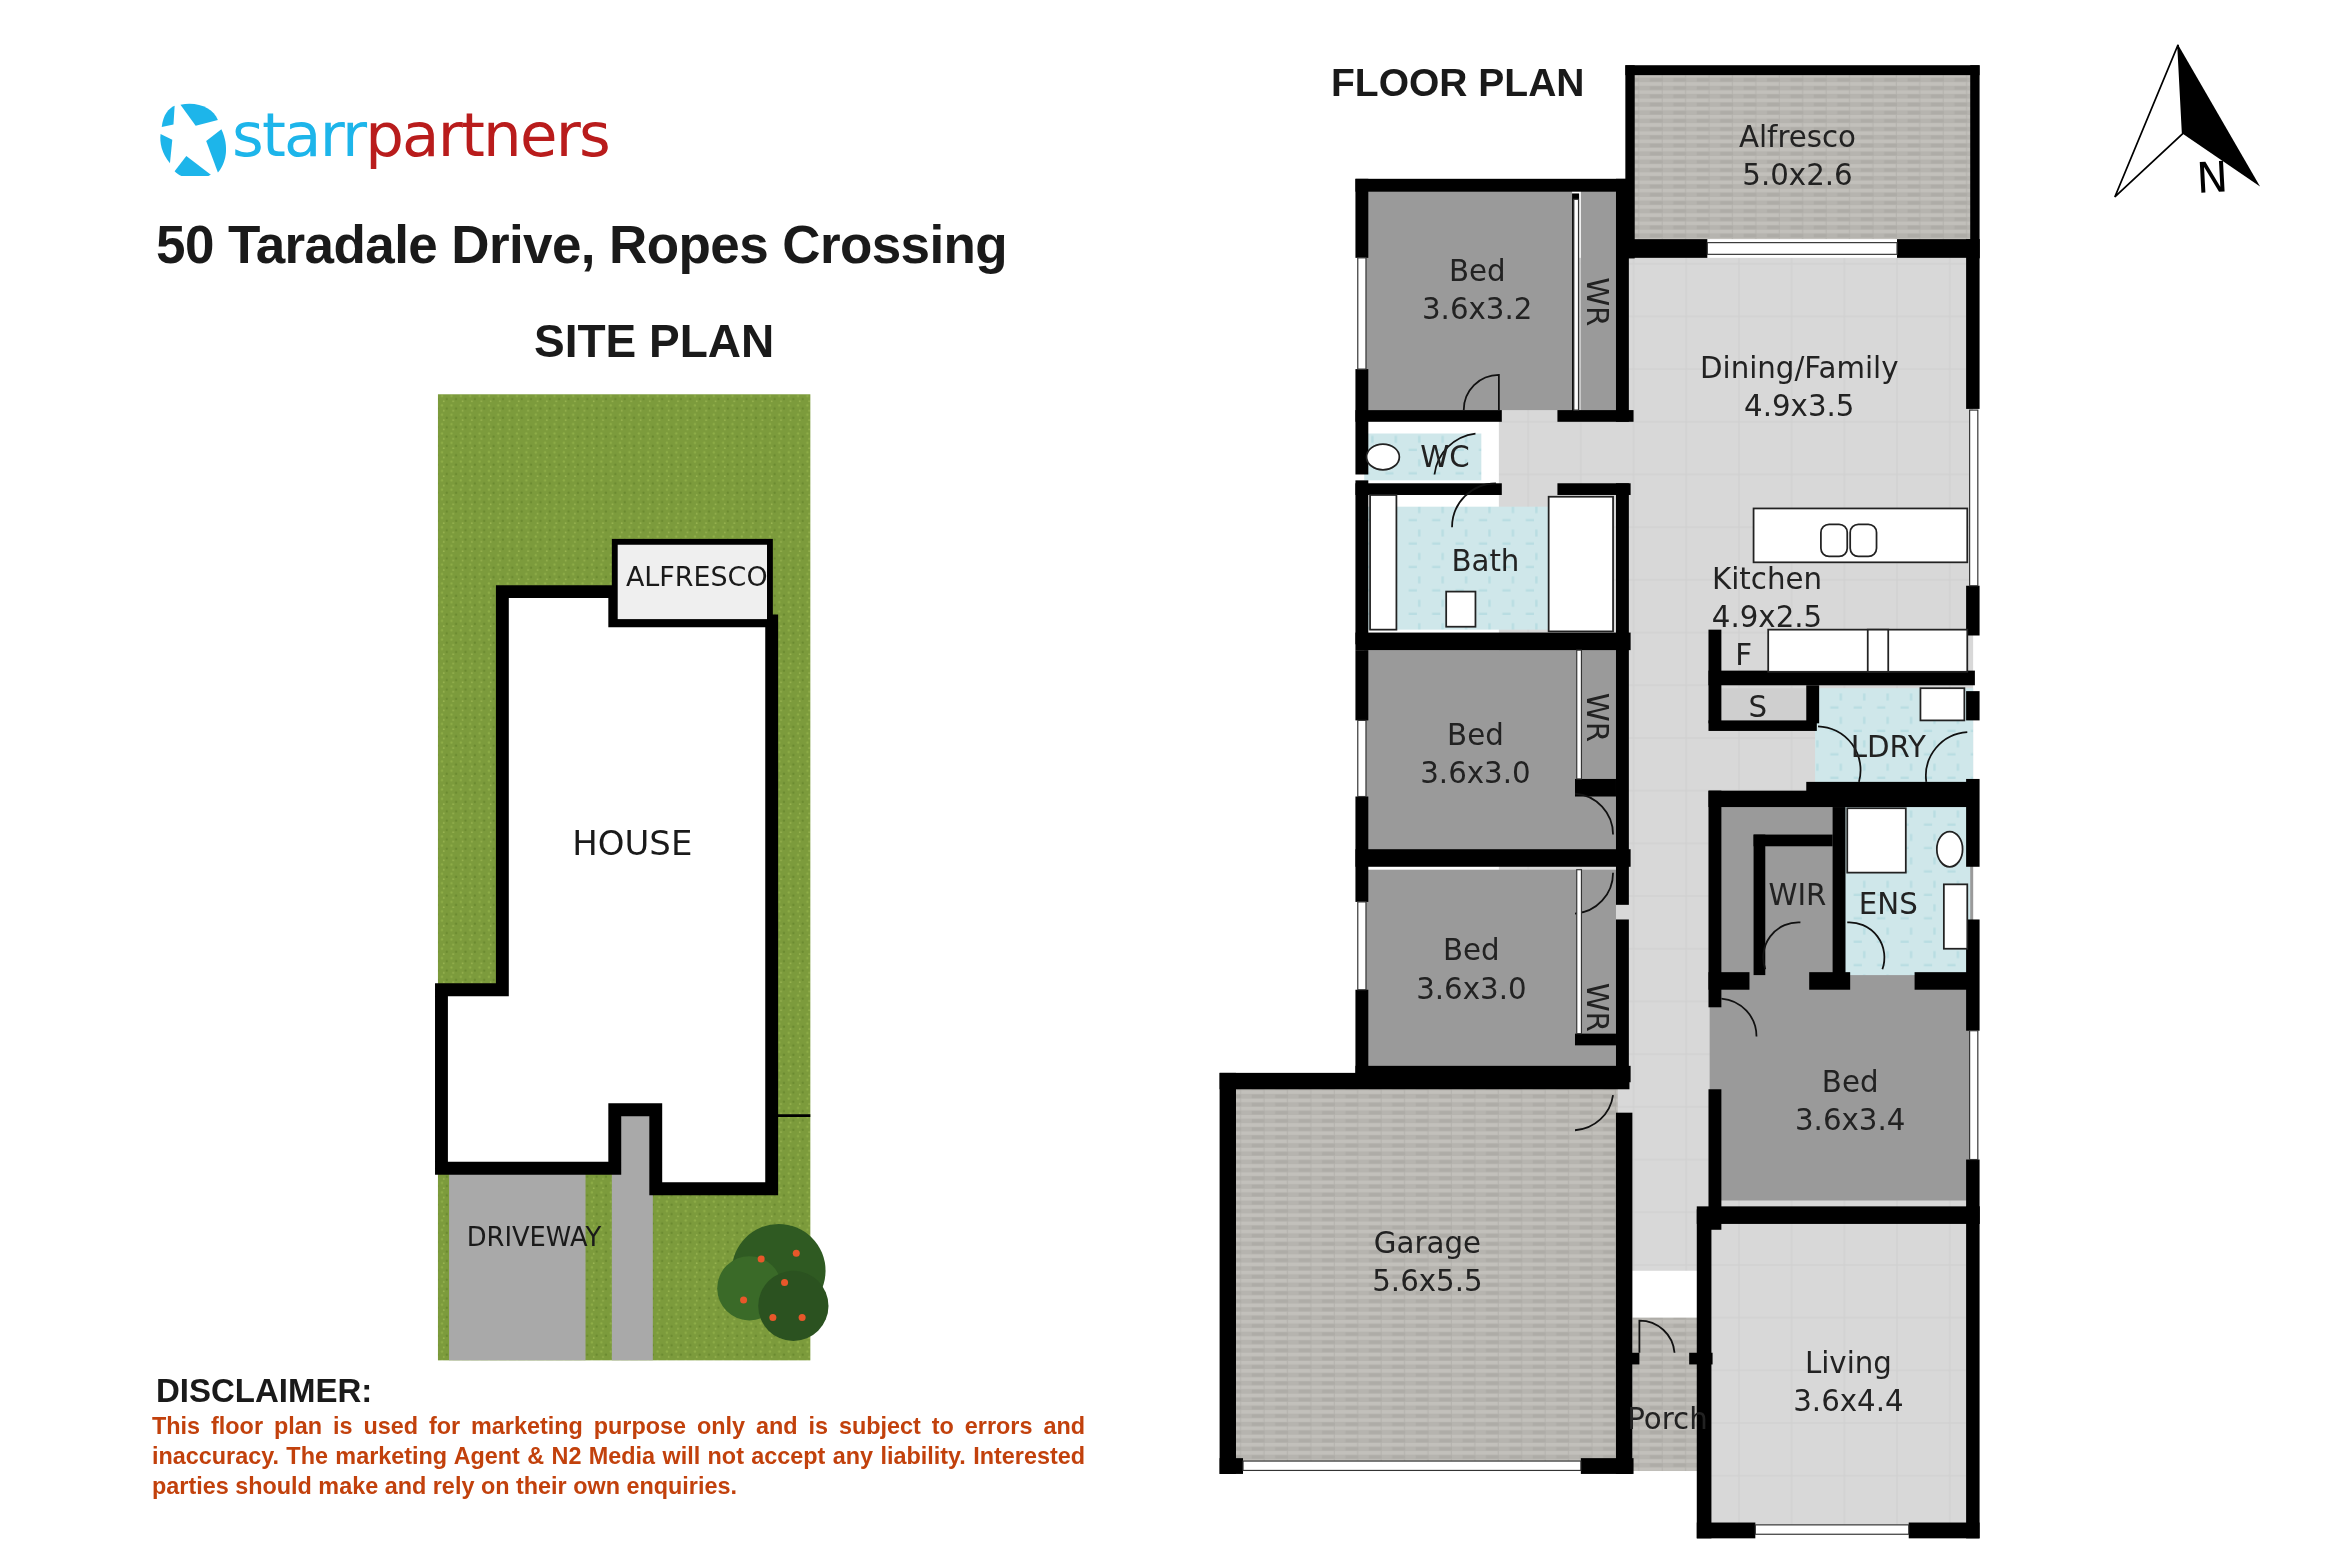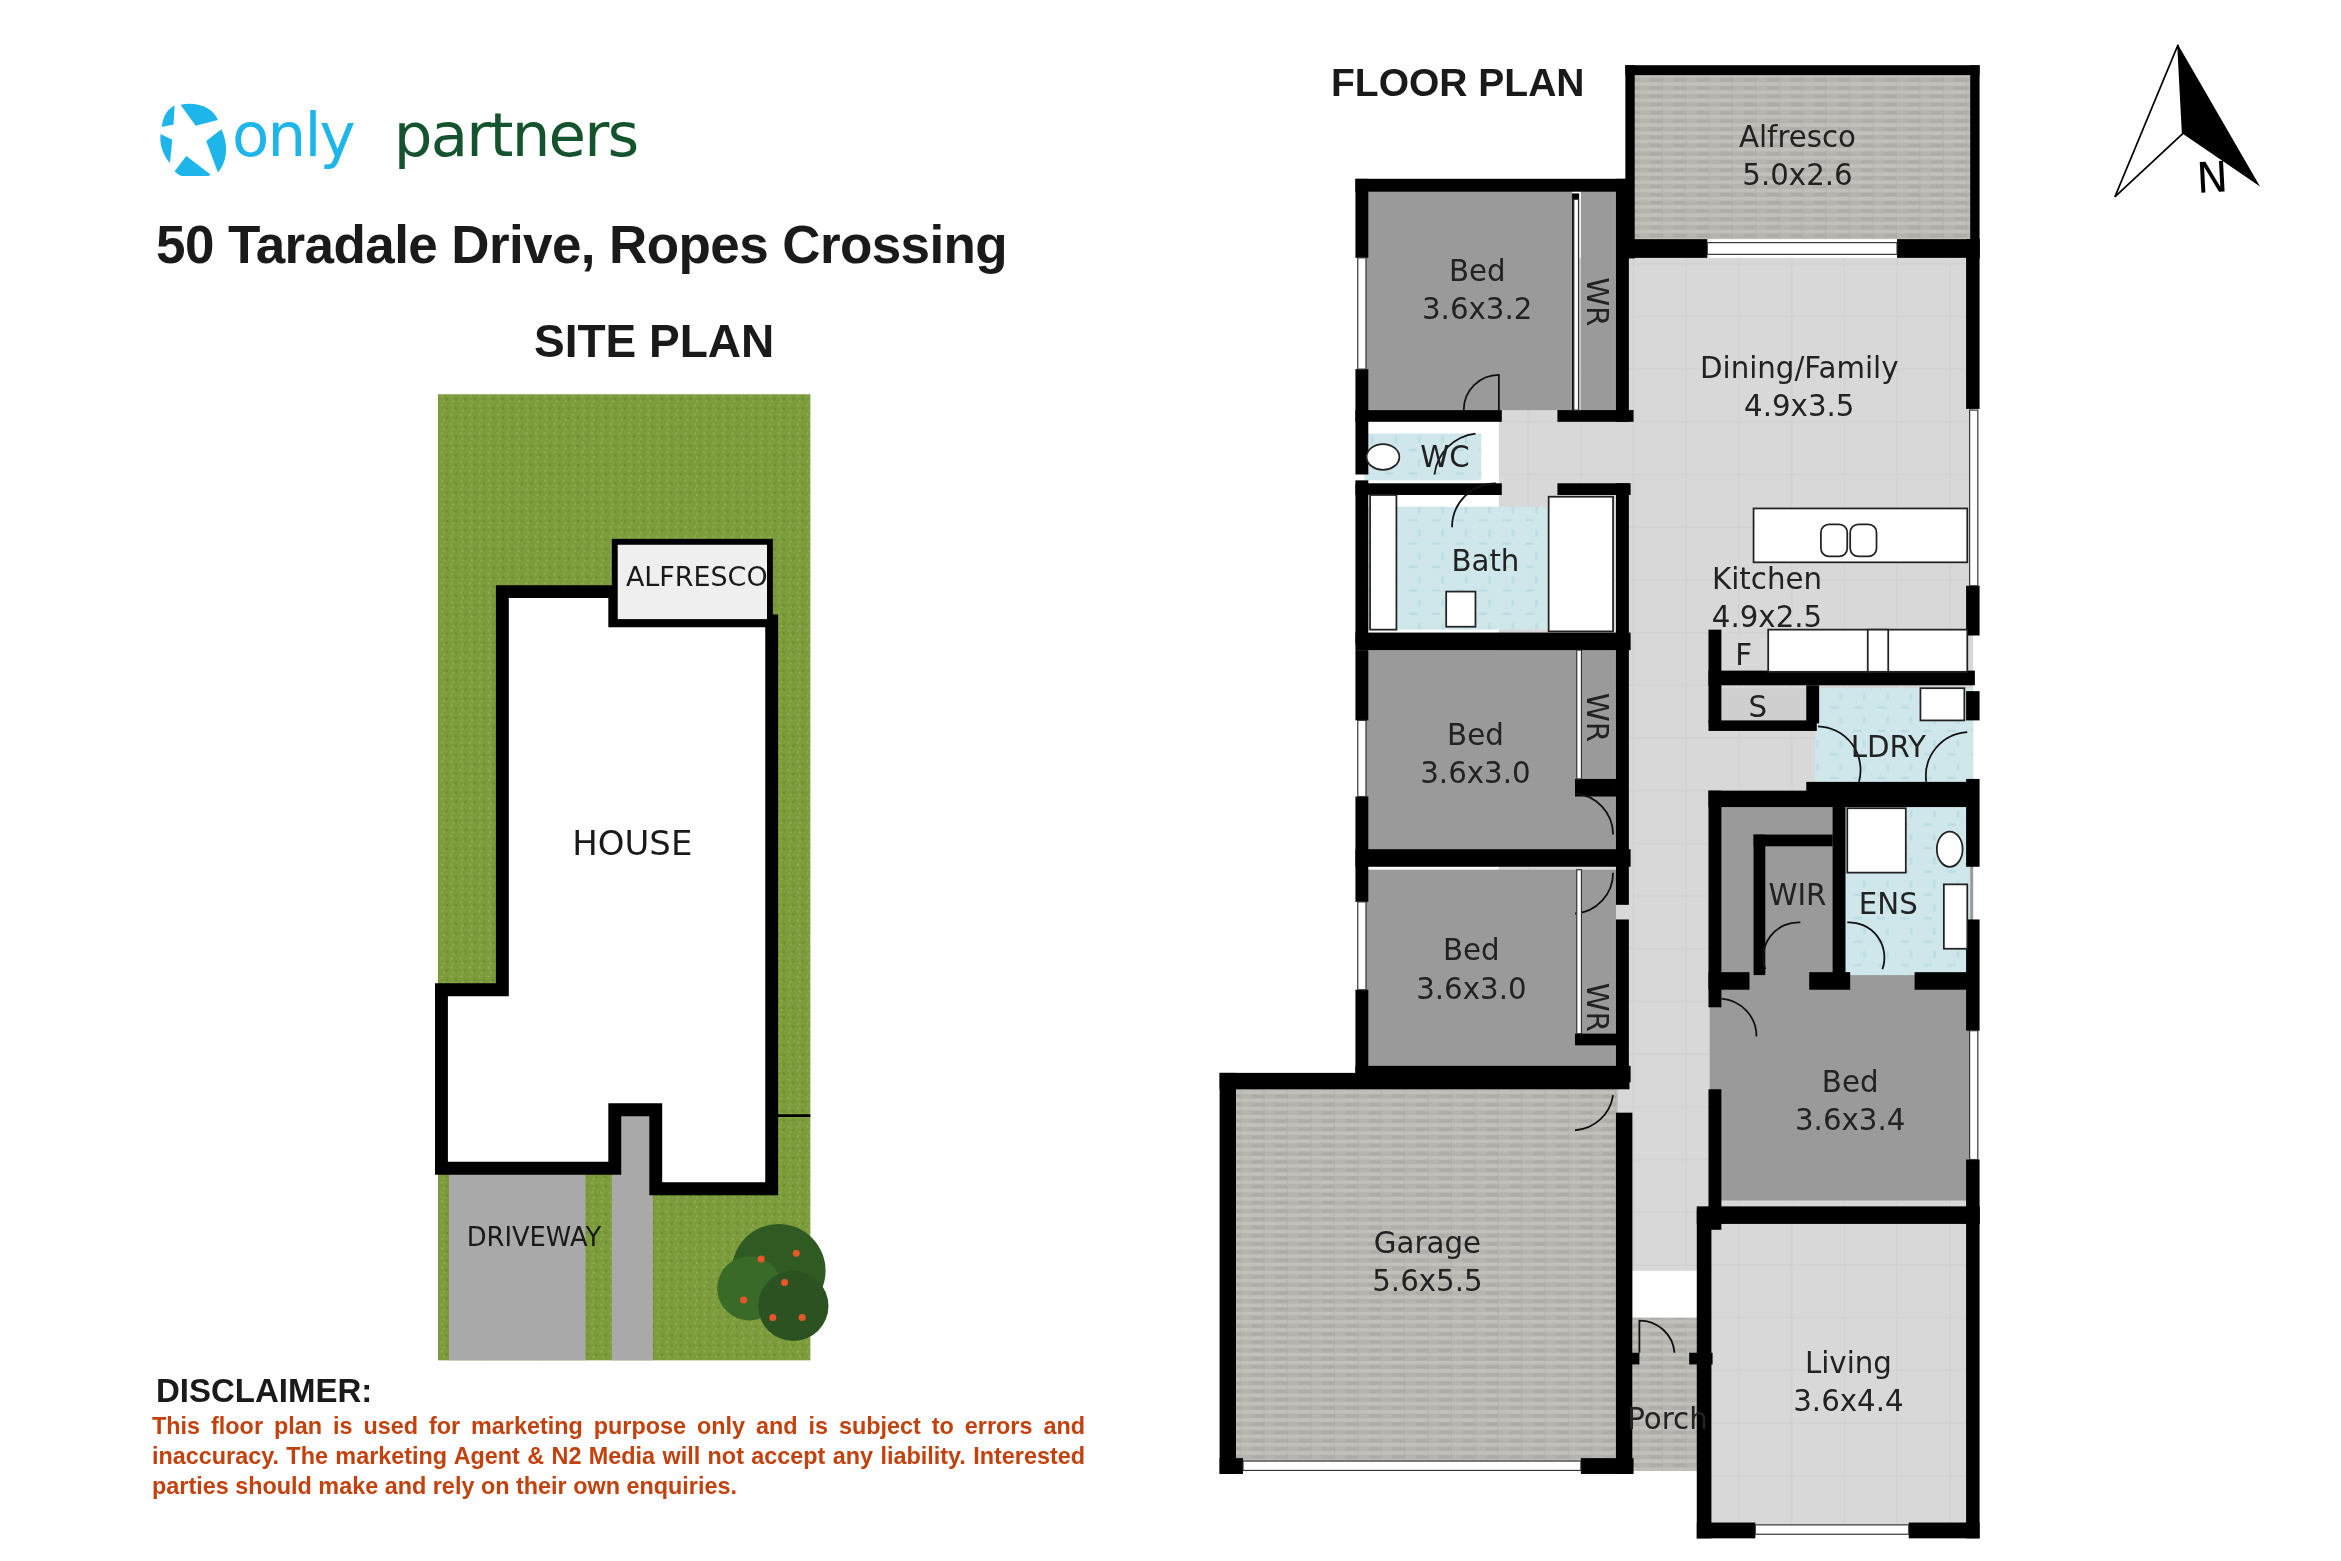--- a/index.html
+++ b/index.html
@@ -1,21 +1,21 @@
 <!DOCTYPE html>
 <html style="font-size:9.4px"><head>
 <meta charset="utf-8">
 <style>
   html, body { margin: 0; padding: 0; background: #ffffff; }
   body { width: 2342px; height: 1562px; position: relative; overflow: hidden; font-family: "Liberation Sans", sans-serif; }
   .abs { position: absolute; }
   #logo { left: 157px; top: 100px; width: 422px; height: 76px; }
   #logo .wordmark { position: absolute; left: 75px; top: -3.5px; font-family: "DejaVu Sans", sans-serif; font-size: 61px; letter-spacing: -1.8px; line-height: 76px; white-space: nowrap; }
   #logo .w1 { color: #1db5ea; }
-  #logo .w2 { color: #14532d; margin-left: 40px; }
+  #logo .w2 { color: #b91c1c; }
   #title { left: 156px; top: 214px; font-size: 53px; font-weight: bold; color: #1a1a1a; white-space: nowrap; letter-spacing: -0.6px; }
   #site-plan-heading { left: 534px; top: 314px; font-size: 46px; font-weight: bold; color: #1a1a1a; white-space: nowrap; }
   #floor-plan-heading { left: 1331px; top: 61px; font-size: 39px; font-weight: bold; color: #1a1a1a; white-space: nowrap; text-align: center; }
   #disclaimer-heading { left: 156px; top: 1372px; font-size: 33px; font-weight: bold; color: #1a1a1a; }
   #disclaimer-body { left: 152px; top: 1411px; width: 933px; font-size: 23.4px; line-height: 30px; color: #c2410c; text-align: justify; font-weight: bold; }
   svg#plans { position: absolute; left: 0; top: 0; width: 2342px; height: 1562px; }
   .room-label { font-family: "DejaVu Sans", sans-serif; font-size: 50px; fill: #222; text-anchor: middle; }
   .site-label { font-family: "DejaVu Sans", sans-serif; fill: #1a1a1a; text-anchor: middle; }
 </style>
 </head>
@@ -24,21 +24,21 @@
 <div id="logo" class="abs">
   <svg width="75" height="76" viewBox="0 0 128 130" style="position:absolute;left:0;top:0;">
     <g fill="#1db5ea">
       <path d="M40 8 C70 2 96 14 104 34 L66 44 Z"></path>
       <path d="M110 50 C124 80 118 108 104 124 L84 70 Z"></path>
       <path d="M92 128 C70 140 40 134 30 122 L50 96 Z"></path>
       <path d="M22 108 C8 92 4 72 6 58 L26 68 Z"></path>
       <path d="M8 46 C10 26 20 14 30 10 L28 42 Z"></path>
     </g>
   </svg>
-  <div class="wordmark"><span class="w1">only</span><span class="w2">partners</span></div>
+  <div class="wordmark"><span class="w1">starr</span><span class="w2">partners</span></div>
 </div>
 
 <div id="title" class="abs">50 Taradale Drive, Ropes Crossing</div>
 <div id="site-plan-heading" class="abs">SITE PLAN</div>
 <div id="floor-plan-heading" class="abs">FLOOR PLAN</div>
 
 <svg id="plans" viewBox="0 0 4000 2667">
   <defs>
     <pattern id="grass" width="16" height="16" patternUnits="userSpaceOnUse">
       <rect width="16" height="16" fill="#7c9b3c"></rect>

